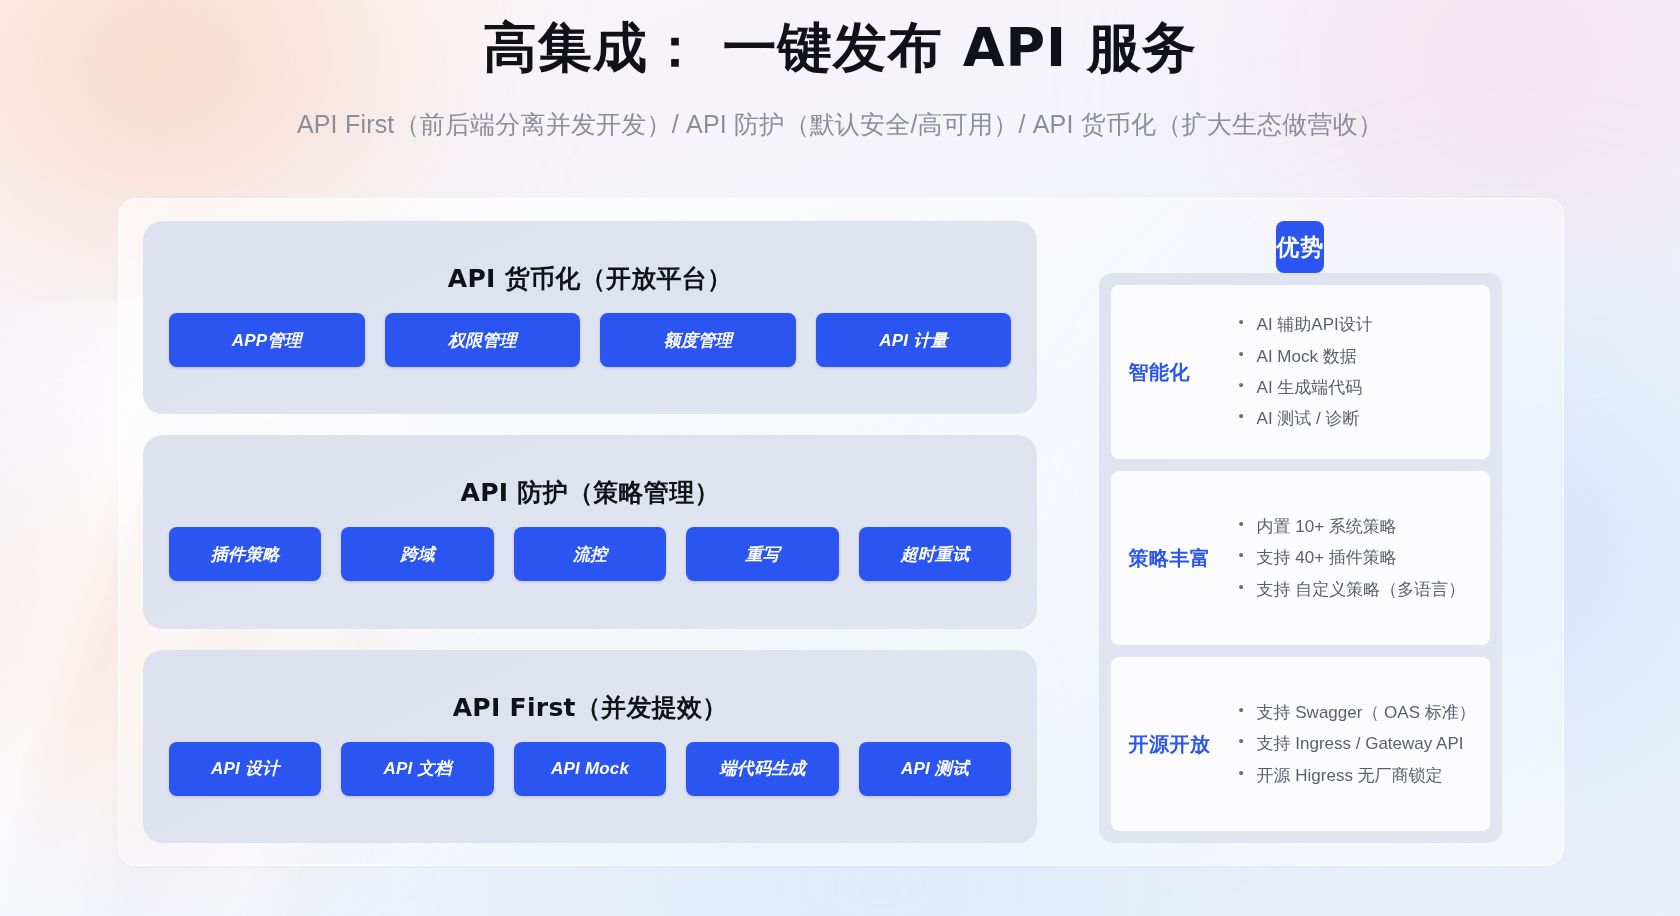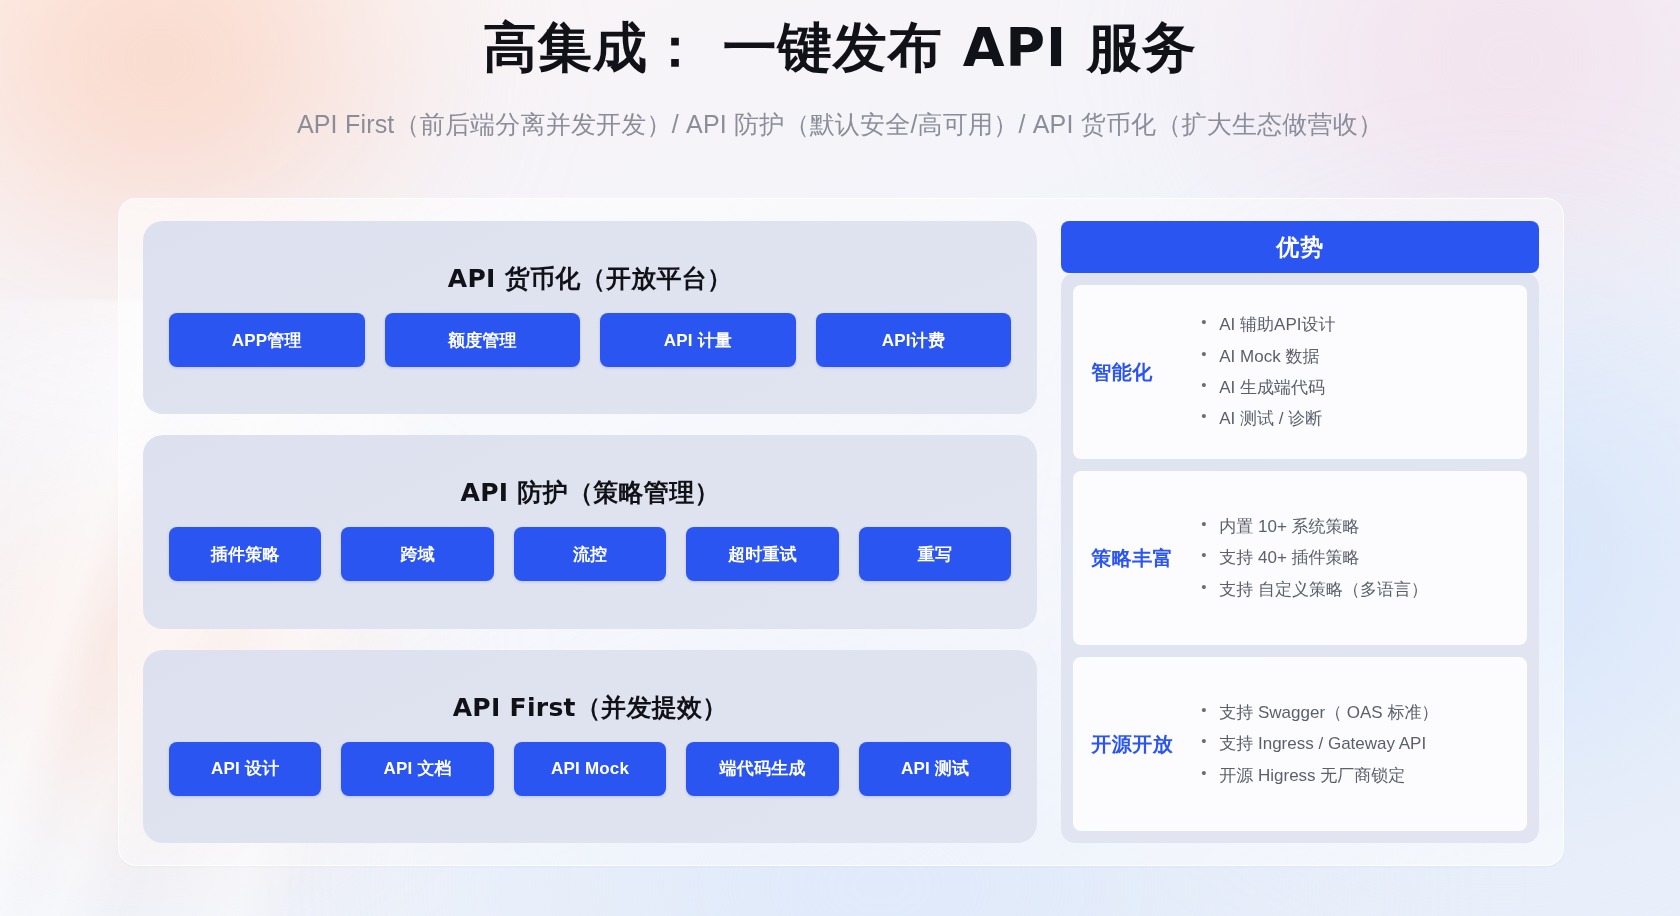--- a/index.html
+++ b/index.html
@@ -129,20 +129,21 @@
     font-weight: 700;
     color: #111217;
     letter-spacing: .3px;
     margin-bottom: 18px;
   }
   .chip-row {
     display: flex;
     gap: 20px;
     width: 100%;
     justify-content: center;
+    font-style: italic;
   }
   .chip {
     flex: 1 1 0;
     height: 54px;
     border-radius: 8px;
     background: #2a55f0;
     color: #ffffff;
     font-size: 17px;
     font-weight: 700;
     display: flex;
@@ -150,20 +151,21 @@
     justify-content: center;
     letter-spacing: .2px;
     box-shadow: 0 1px 3px rgba(34,62,170,.18);
   }
 
   
   .right-col {
     width: 484px;
     display: flex;
     flex-direction: column;
+    align-items: center;
   }
   .adv-header {
     height: 52px;
     border-radius: 8px;
     background: #2a55f0;
     color: #ffffff;
     font-family: "DejaVu Sans", "Liberation Sans", sans-serif;
     font-size: 23px;
     font-weight: 700;
     letter-spacing: 1px;
@@ -239,34 +241,34 @@
 </div>
 
 <div class="outer-panel">
 
   <div class="left-col">
 
     <div class="section-block">
       <div class="section-title">API 货币化（开放平台）</div>
       <div class="chip-row">
         <div class="chip">APP管理</div>
+        <div class="chip">权限管理</div>
         <div class="chip">额度管理</div>
         <div class="chip">API 计量</div>
-        <div class="chip">API计费</div>
       </div>
     </div>
 
     <div class="section-block">
       <div class="section-title">API 防护（策略管理）</div>
       <div class="chip-row">
         <div class="chip">插件策略</div>
         <div class="chip">跨域</div>
         <div class="chip">流控</div>
+        <div class="chip">重写</div>
         <div class="chip">超时重试</div>
-        <div class="chip">重写</div>
       </div>
     </div>
 
     <div class="section-block">
       <div class="section-title">API First（并发提效）</div>
       <div class="chip-row">
         <div class="chip">API 设计</div>
         <div class="chip">API 文档</div>
         <div class="chip">API Mock</div>
         <div class="chip">端代码生成</div>

